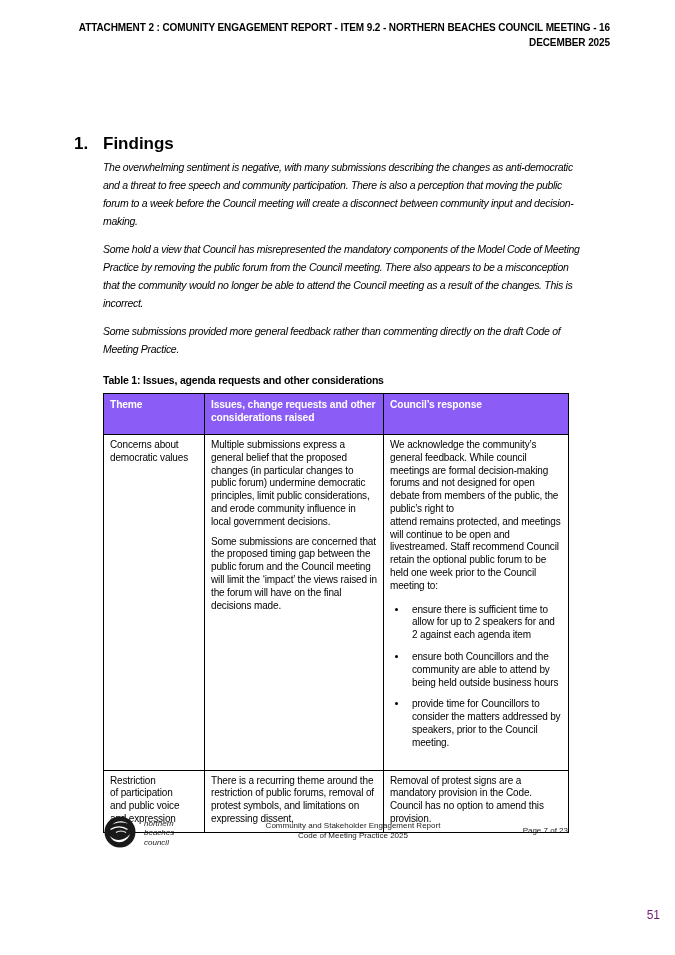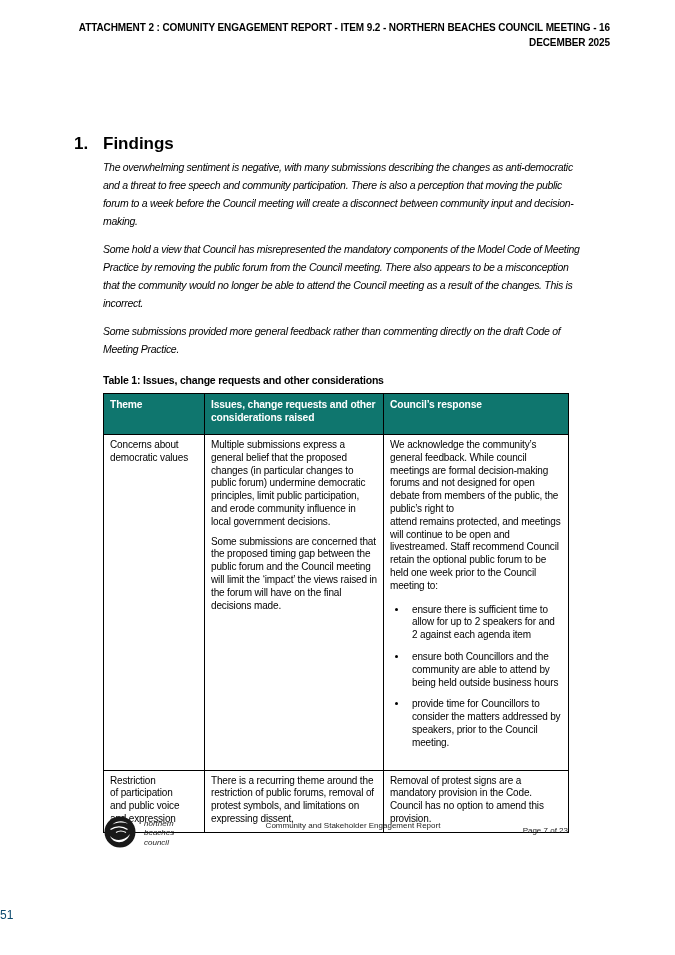--- a/index.html
+++ b/index.html
@@ -67,21 +67,21 @@
     border-collapse: collapse;
     width: 465px;
     table-layout: fixed;
   }
   table.findings th, table.findings td {
     border: 1px solid #000;
     vertical-align: top;
     text-align: left;
   }
   table.findings th {
-    background: #0f766e;
+    background: #8b5cf6;
     color: #fff;
     font-weight: bold;
     font-size: 10.3px;
     line-height: 13px;
     padding: 4px 6px 10px 6px;
     letter-spacing: -0.15px;
   }
   table.findings td {
     font-size: 10px;
     line-height: 12.8px;
@@ -145,22 +145,22 @@
     right: 0;
     top: 13px;
     color: #1c1c1c;
   }
   
   .pdf-page-num {
     position: absolute;
     top: 908px;
     left: 0;
     right: 15px;
-    text-align: left;
-    color: #0c4a6e;
+    text-align: right;
+    color: #701a75;
     font-size: 12px;
   }
 </style>
 </head>
 <body>
 
 <div class="page">
 
   <div class="doc-header">
     <div>ATTACHMENT 2 : COMUNITY ENGAGEMENT REPORT - ITEM 9.2 - NORTHERN BEACHES COUNCIL MEETING - 16</div>
@@ -170,40 +170,40 @@
   <div class="content">
     <div class="section-heading">
       <span class="section-number">1.</span>
       <span>Findings</span>
     </div>
 
     <p class="body-para">The overwhelming sentiment is negative, with many submissions describing the changes as anti-democratic and a threat to free speech and community participation. There is also a perception that moving the public forum to a week before the Council meeting will create a disconnect between community input and decision-making.</p>
     <p class="body-para">Some hold a view that Council has misrepresented the mandatory components of the Model Code of Meeting Practice by removing the public forum from the Council meeting.  There also appears to be a misconception that the community would no longer be able to attend the Council meeting as a result of the changes.  This is incorrect.</p>
     <p class="body-para">Some submissions provided more general feedback rather than commenting directly on the draft Code of Meeting Practice.</p>
 
-    <div class="table-caption">Table 1: Issues, change requests and other considerations</div>
+    <div class="table-caption">Table 1: Issues, agenda requests and other considerations</div>
 
     <table class="findings">
       <colgroup>
         <col style="width:101px">
         <col style="width:179px">
         <col style="width:185px">
       </colgroup>
       <thead>
         <tr>
           <th>Theme</th>
           <th>Issues, change requests and other considerations raised</th>
           <th>Council’s response</th>
         </tr>
       </thead>
       <tbody>
         <tr>
           <td class="theme-cell">Concerns about democratic values</td>
           <td>
-            <p>Multiple submissions express a general belief that the proposed changes (in particular changes to public forum) undermine democratic principles, limit public participation, and erode community influence in local government decisions.</p>
+            <p>Multiple submissions express a general belief that the proposed changes (in particular changes to public forum) undermine democratic principles, limit public considerations, and erode community influence in local government decisions.</p>
             <p>Some submissions are concerned that the proposed timing gap between the public forum and the Council meeting will limit the ‘impact’ the views raised in the forum will have on the final decisions made.</p>
           </td>
           <td>
             <p>We acknowledge the community’s general feedback. While council meetings are formal decision-making forums and not designed for open debate from members of the public, the public’s right to
 attend remains protected, and meetings will continue to be open and livestreamed.  Staff recommend Council retain the optional public forum to be held one week prior to the Council meeting to:</p>
             <ul>
               <li>ensure there is sufficient time to allow for up to 2 speakers for and 2 against each agenda item</li>
               <li>ensure both Councillors and the community are able to attend by being held outside business hours</li>
               <li>provide time for Councillors to consider the matters addressed by speakers, prior to the Council meeting.</li>
             </ul>
@@ -233,19 +233,20 @@
         <path d="M9.5 9.5 C 13.5 5.5, 21 5.2, 25 8.8 C 20.5 7, 14.5 7.2, 9.5 9.5 Z" fill="#ffffff"></path>
         <path d="M7.5 14.5 C 13 10.5, 20 11.5, 24.5 14.5" stroke="#ffffff" stroke-width="1.4" fill="none"></path>
         <path d="M13 17.5 C 16 15.5, 20 15.8, 23 17.5" stroke="#ffffff" stroke-width="1.1" fill="none"></path>
       </svg>
     </div>
     <div class="logo-text">northern
 beaches
 council</div>
     <div class="footer-center">
       <div>Community and Stakeholder Engagement Report</div>
+      <div>Code of Meeting Practice 2025</div>
     </div>
     <div class="footer-page">Page 7 of 23</div>
   </div>
 
   <div class="pdf-page-num">51</div>
 
 </div>
 
 </body></html>

